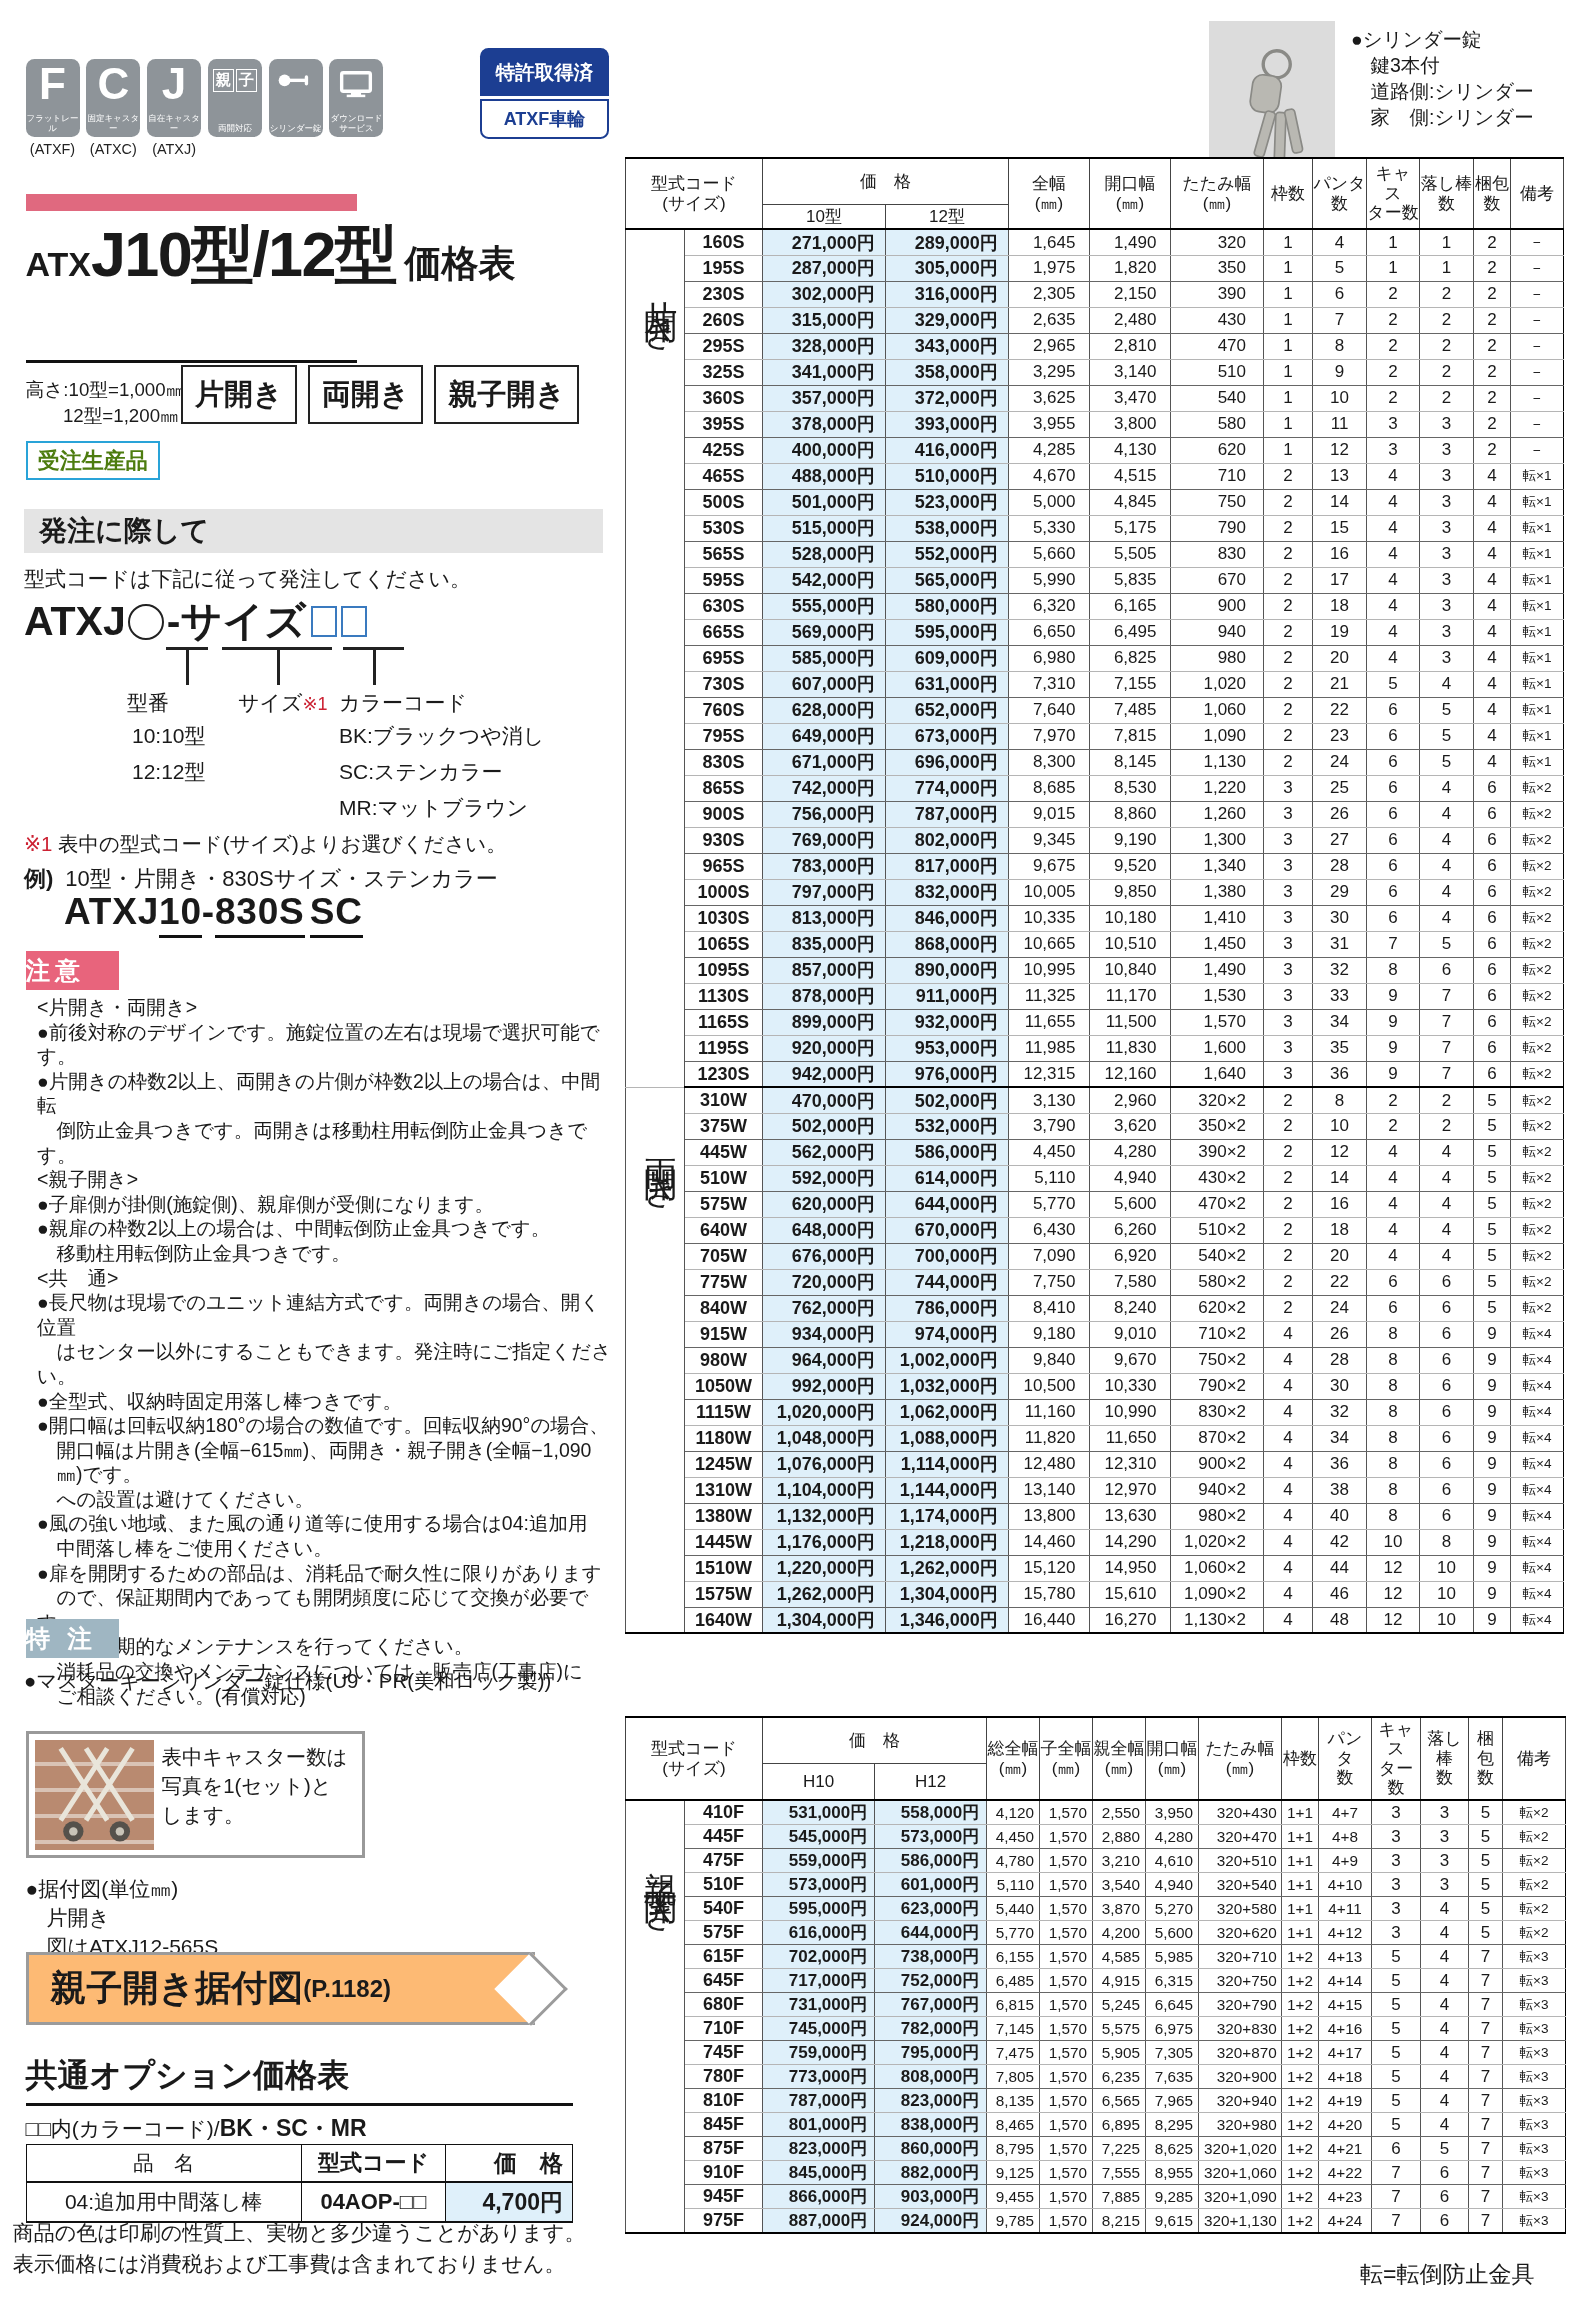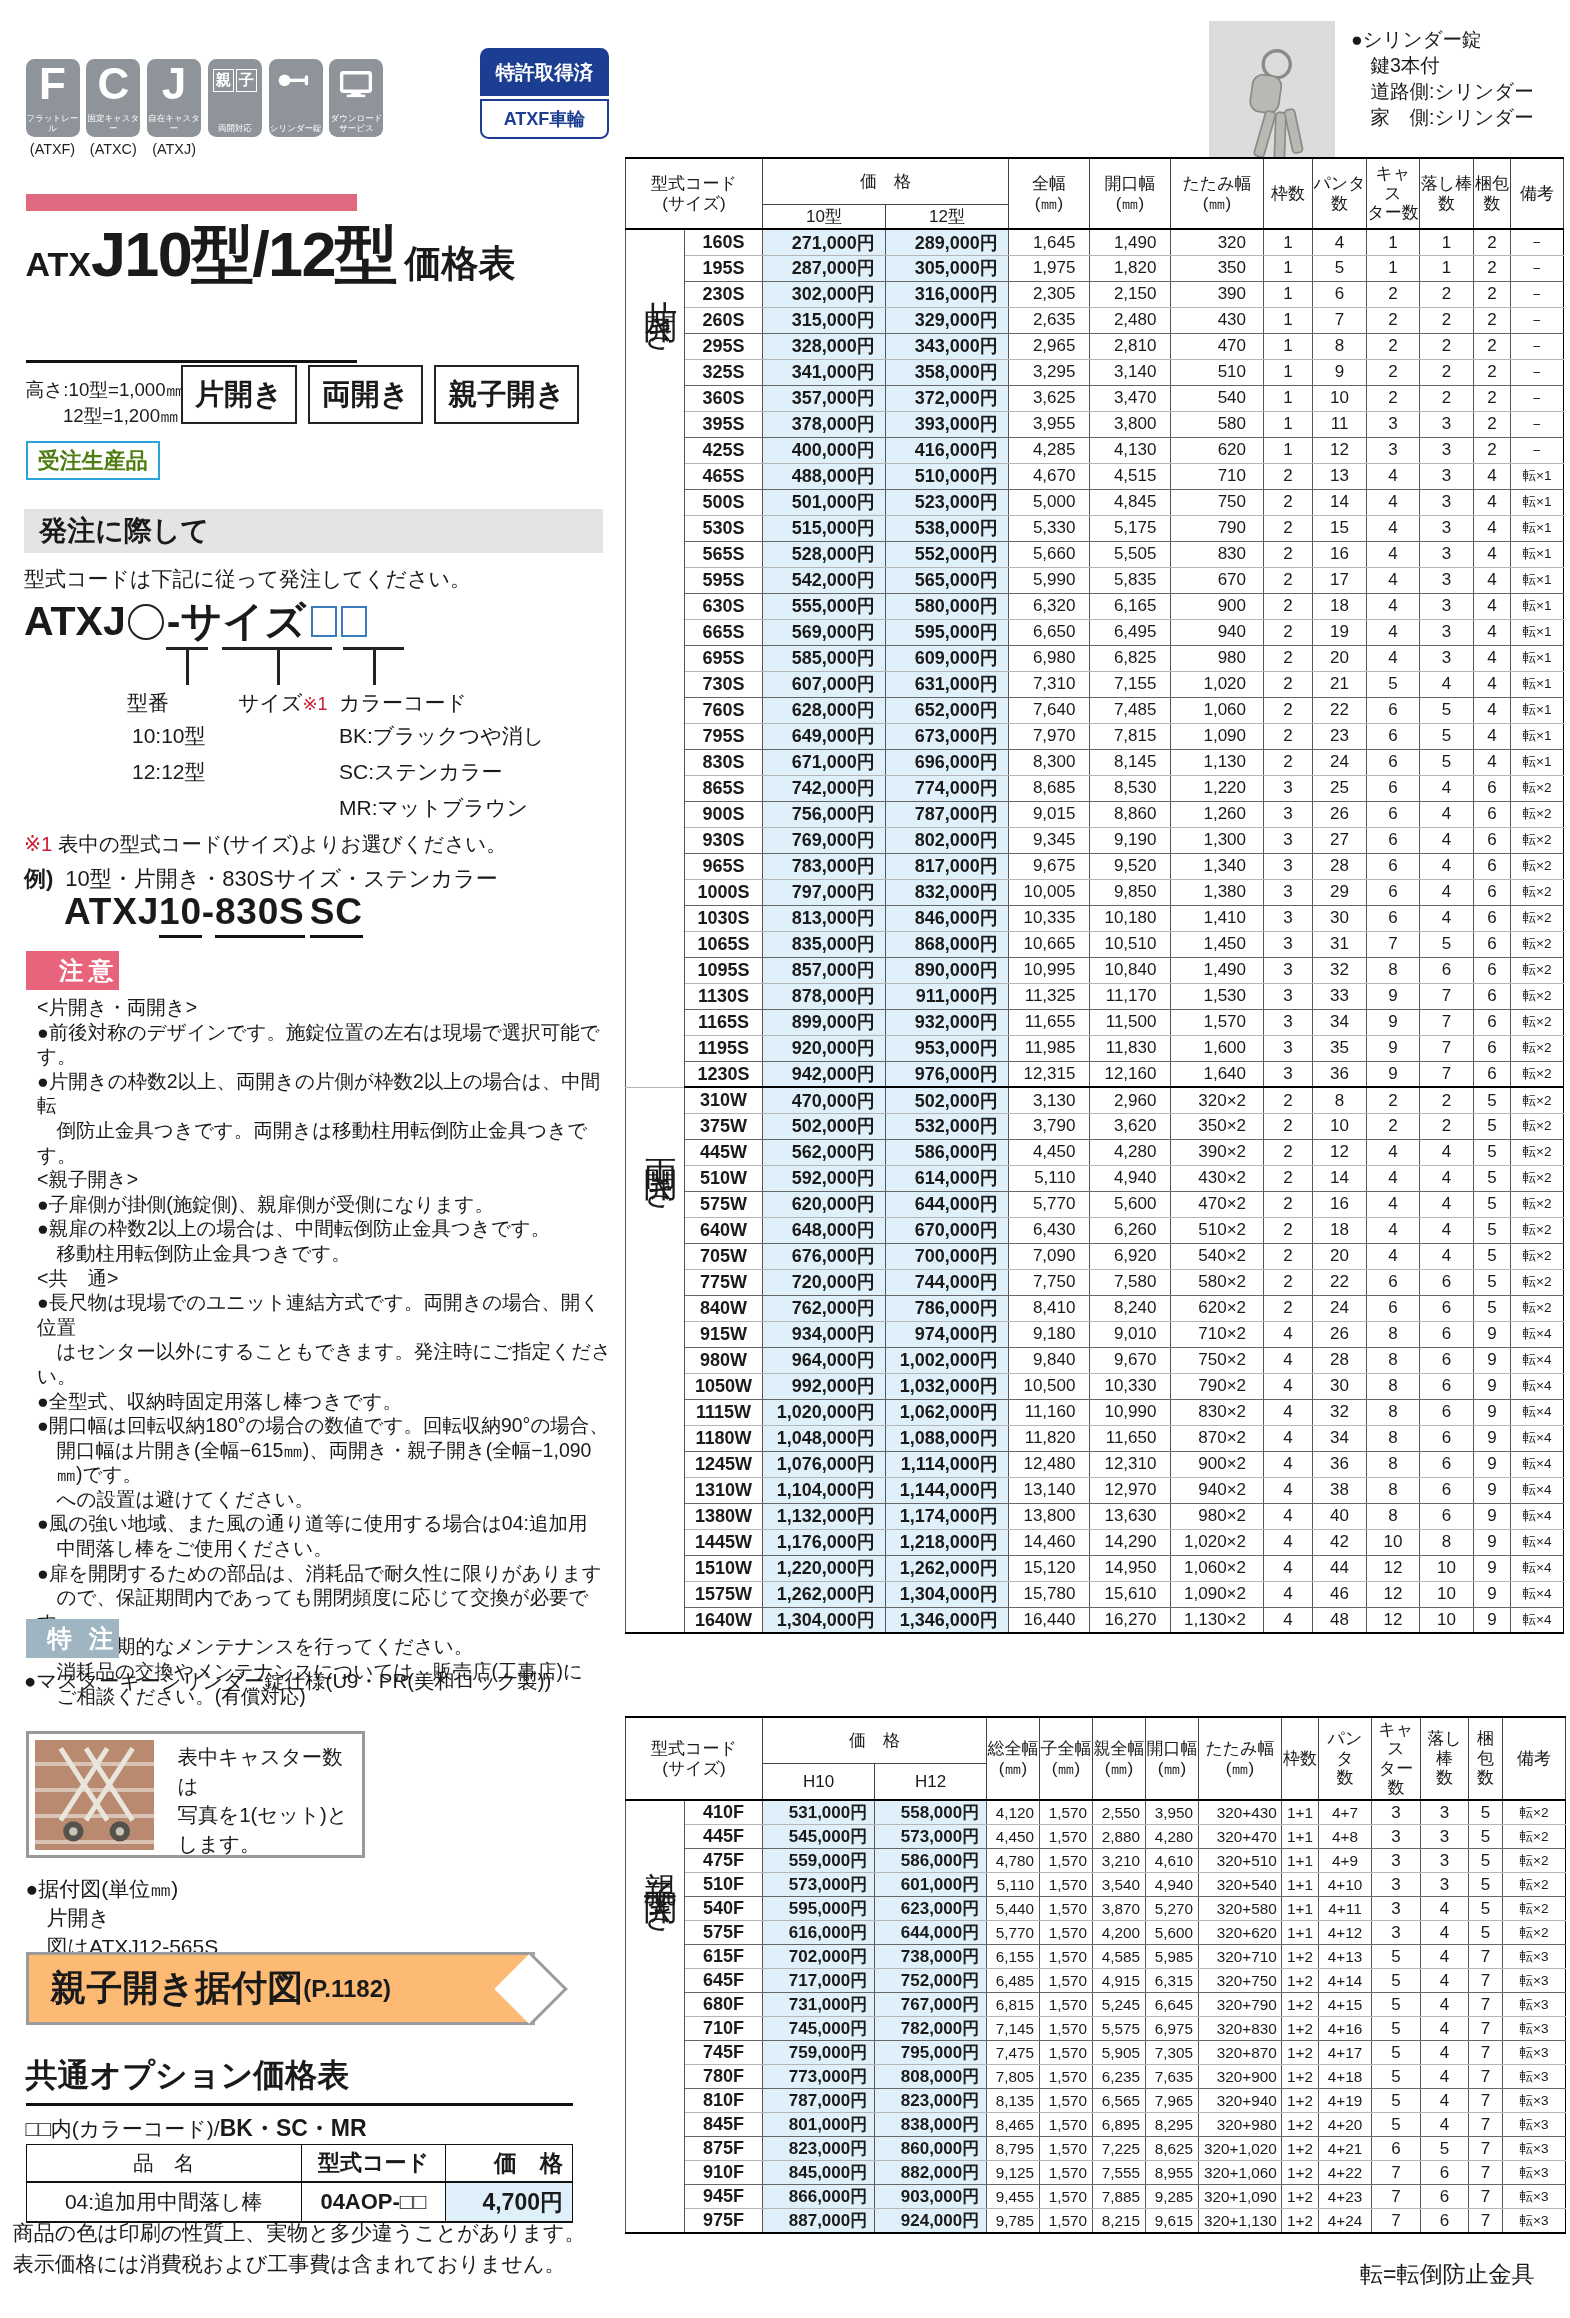--- a/index.html
+++ b/index.html
@@ -51,31 +51,31 @@
   .leg-items{top:718px;font-size:21px;line-height:36px;white-space:pre-wrap;font-weight:500;}
   .note1{left:24px;top:830px;font-size:20.4px;}
   .note1 .red{color:#cc2233;}
   .example{left:24px;top:864px;font-size:22px;}
   .example b{margin-right:12px;}
   .excode{left:64px;top:891px;font-size:37px;font-weight:800;letter-spacing:0.8px;}
   .excode .ul{border-bottom:3.4px solid #111;padding-bottom:2.5px;}
   .excode .gap{margin-left:5.1px;}
 
   
-  .sec-chip{width:93px;height:39px;color:#fff;font-size:24.6px;font-weight:bold;text-align:right;line-height:39px;letter-spacing:5.1px;}
+  .sec-chip{width:93px;height:39px;color:#fff;font-size:24.6px;font-weight:bold;text-align:left;line-height:39px;letter-spacing:5.1px;}
   .chip-notice{left:25.5px;top:951px;background:#e8647c;}
   .chip-tokuchu{left:25.5px;top:1619px;background:#9fb6c2;}
   .notice-lines{left:25px;top:995px;width:577px;margin-left:12px;}
   .notice-lines .nline{font-size:19.5px;line-height:24.6px;white-space:pre-wrap;}
   .tokuchu-line{left:24px;top:1667px;font-size:20.4px;}
 
   
   .casterbox{left:25.5px;top:1731px;width:339px;height:127px;border:3.4px solid #999;box-sizing:border-box;display:flex;padding:6px;background:#fff;}
   .caster-photo{width:119px;height:110px;background:repeating-linear-gradient(#b98a70 0 22px,#d9c3b5 22px 26px);position:relative;flex:none;}
-  .caster-note{font-size:20.4px;line-height:29px;white-space:pre-wrap;margin-left:24px;padding-top:3.4px;}
+  .caster-note{font-size:20.4px;line-height:29px;white-space:pre-wrap;margin-left:8px;padding-top:3.4px;}
   .install-note{left:25.5px;top:1874px;font-size:21px;line-height:29px;white-space:pre-wrap;}
   .arrowbox{left:25.5px;top:1952px;width:509px;height:73px;border:3.4px solid #9b9b9b;border-right:none;box-sizing:border-box;display:flex;align-items:center;padding-left:22px;background:#fdba74;}
   .arrowbox::after{content:"";position:absolute;right:-22px;top:50%;width:49px;height:49px;transform:translateY(-50%) rotate(45deg);border-top:3.4px solid #9b9b9b;border-right:3.4px solid #9b9b9b;background:#fff;}
   .arrowbox .main{font-size:36px;font-weight:800;position:relative;z-index:2;}
   .arrowbox .pg{font-size:24px;font-weight:700;position:relative;z-index:2;}
 
   
   .opt-title{left:25.5px;top:2054px;font-size:32px;font-weight:800;}
   .opt-rule{left:25.5px;top:2103px;width:547px;height:3.4px;background:#111;}
   .opt-sub{left:25.5px;top:2113px;font-size:21px;}

